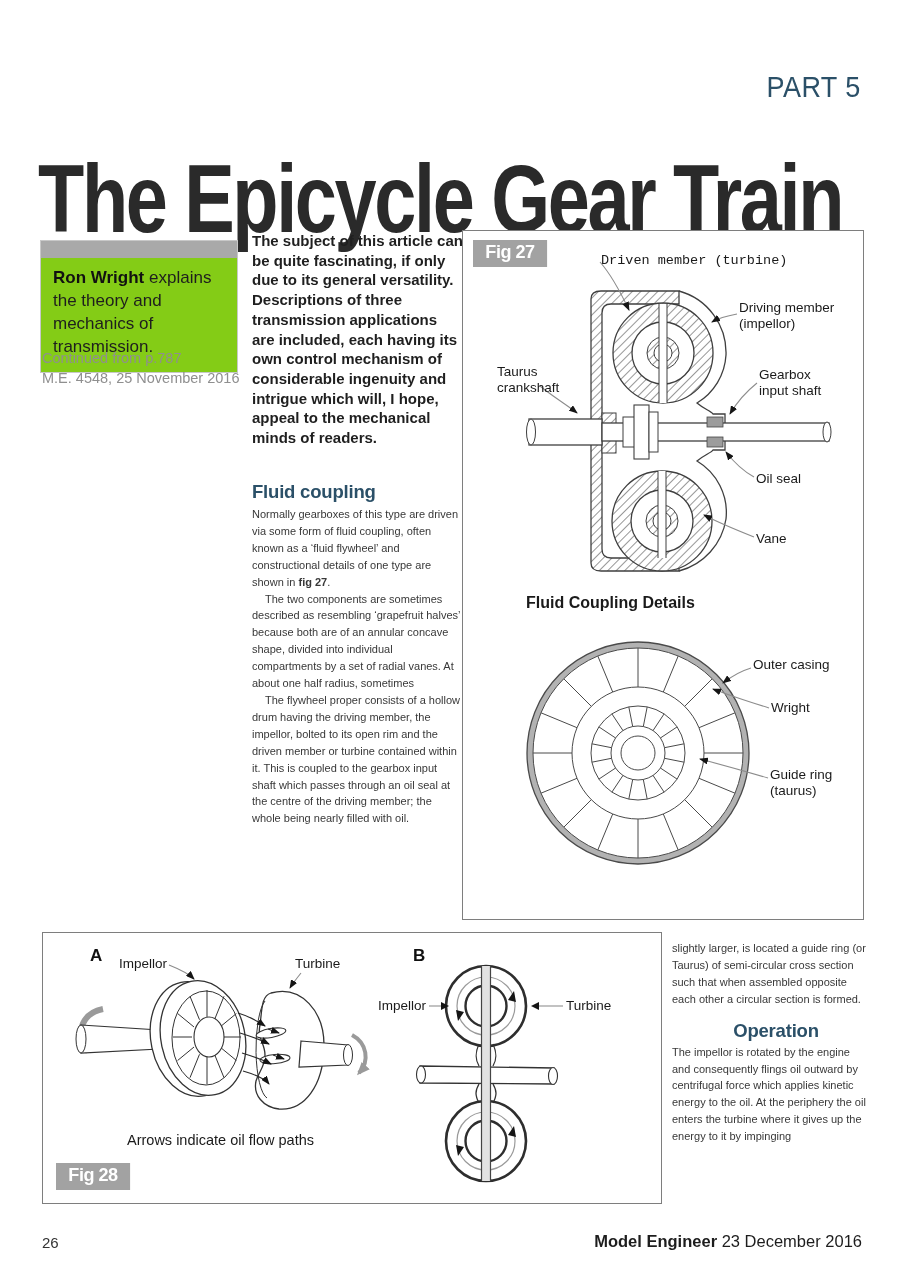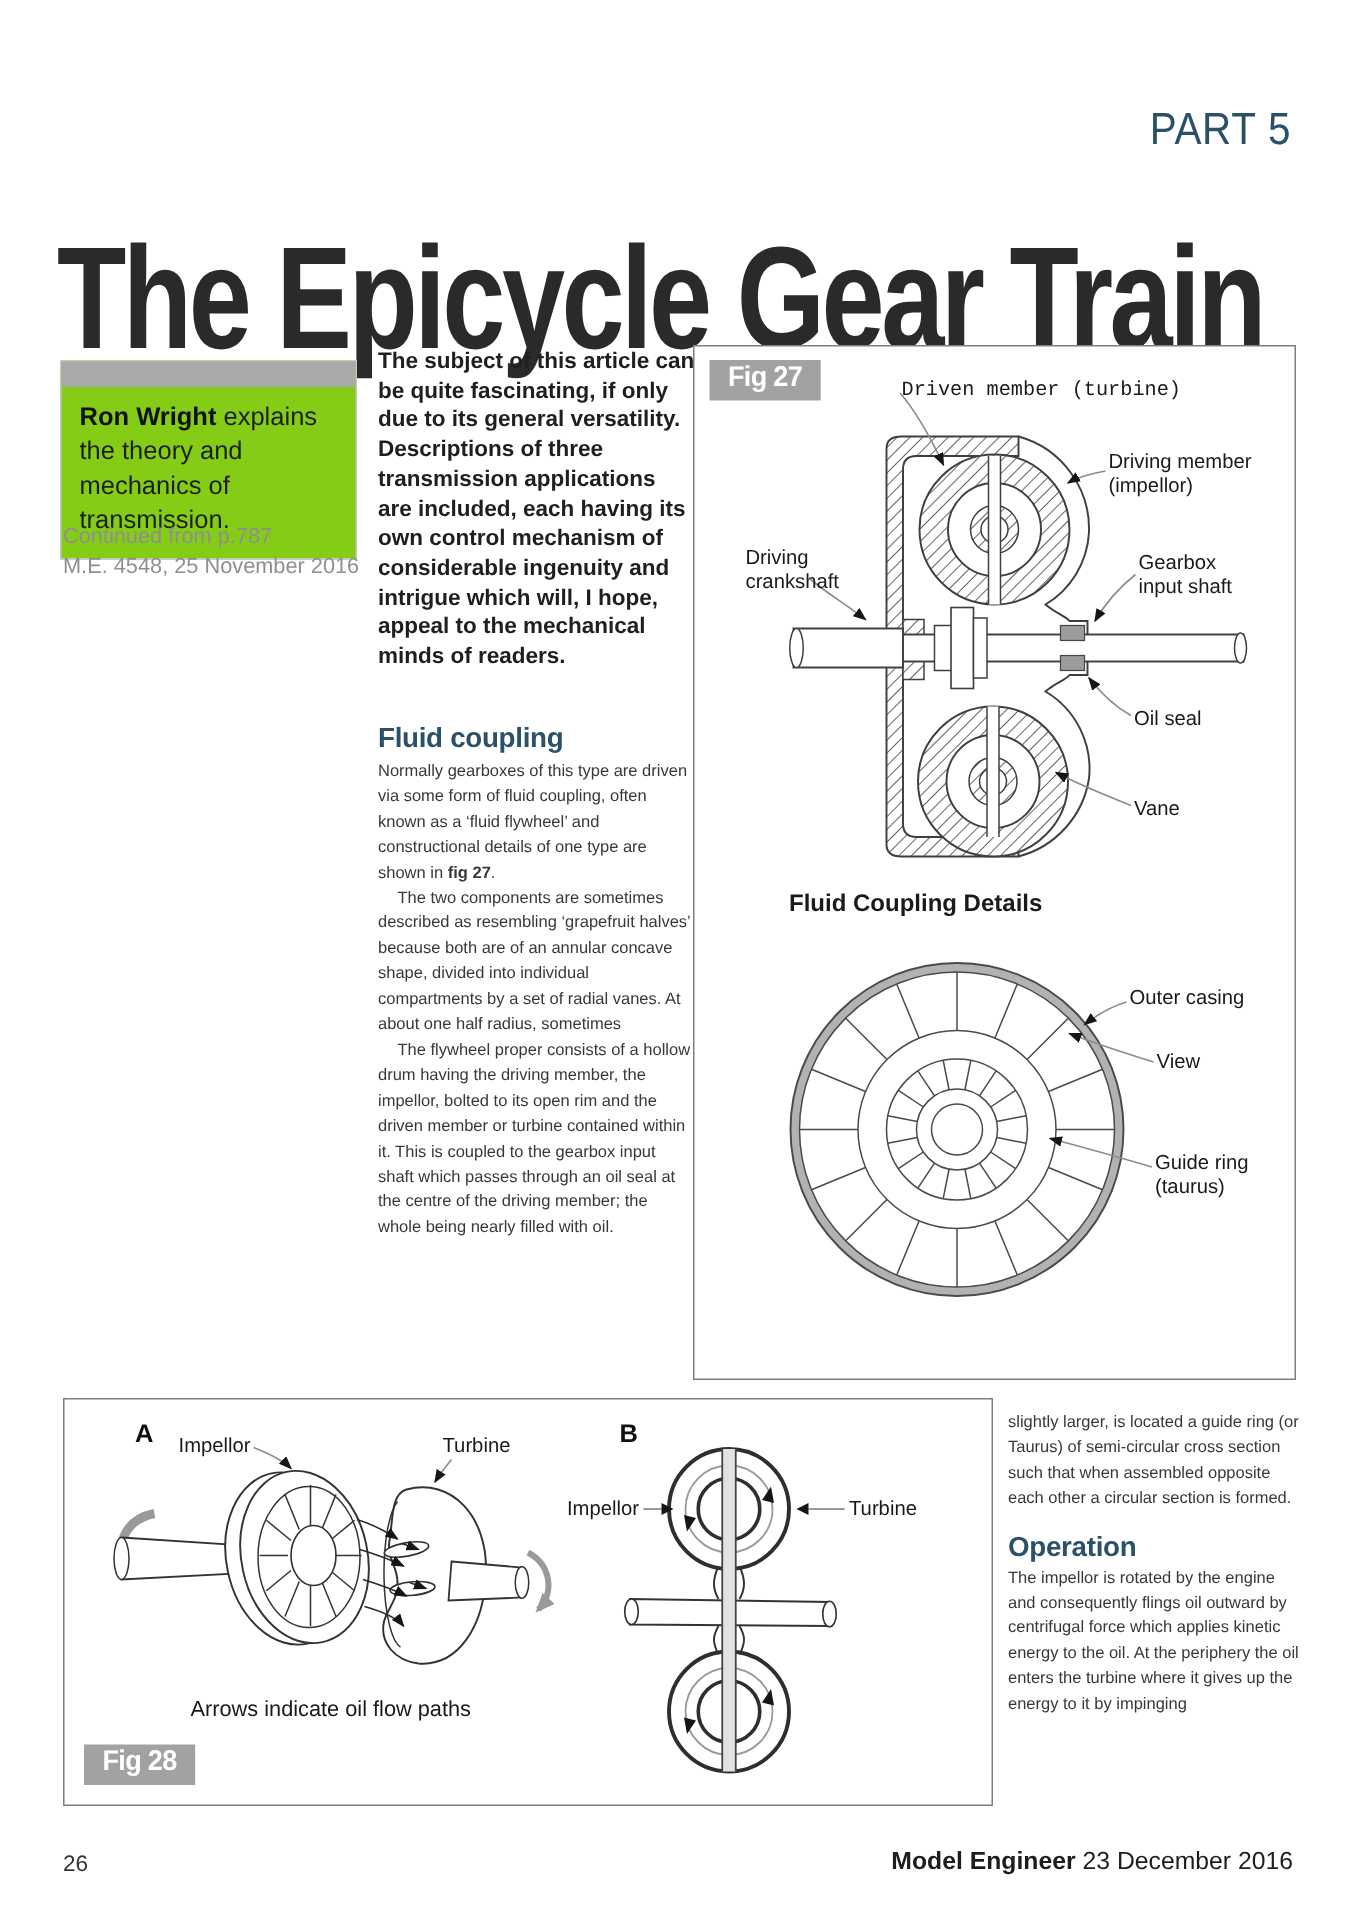--- a/index.html
+++ b/index.html
@@ -16,21 +16,21 @@
   .author-text{padding:8px 12px 14px 12px;font-size:17px;line-height:23px;color:#1e1e1e;}
   .author-text b{color:#111;}
   .continued{left:42px;top:349px;font-size:14.5px;line-height:19.5px;color:#8f8f8f;}
 
   .lede{left:252px;top:231px;width:211px;font-size:15px;line-height:19.7px;font-weight:700;color:#1f1f1f;}
 
   .col{width:211px;}
   .col p{margin:0;font-size:11px;line-height:16.9px;color:#383838;}
   .col p.ind{text-indent:13px;}
   h2.sec{margin:0 0 3px 0;font-size:18.5px;font-weight:700;color:#2b5068;letter-spacing:-.2px;}
-  .col h2.op{margin:12px 0 2px 0;}
+  .col h2.op{margin:12px 0 2px 12px;text-align:center;}
   .col-fluid{left:252px;top:481px;}
   .col-right{left:672px;top:940px;width:196px;}
 
   .figbox{border:1px solid #7e7e7e;background:#fff;}
   .fig27{left:462px;top:230px;width:400px;height:688px;}
   .fig28{left:42px;top:932px;width:618px;height:270px;}
   .figtag{background:#a2a2a2;color:#fff;font-weight:700;font-size:19px;padding:1px 13px 4px 13px;
     letter-spacing:-.5px;transform:scaleX(.95);transform-origin:left center;}
   .flab{font-size:13.5px;line-height:16px;color:#1a1a1a;white-space:pre-line;}
   .fcap{font-weight:700;font-size:16px;color:#1a1a1a;}
@@ -166,29 +166,29 @@
         <path d="M306,477 C290,472 268,465 250,458" marker-end="url(#ab27)"></path>
         <path d="M305,547 C288,542 256,533 237,528" marker-end="url(#ab27)"></path>
       </g>
     </g>
   </svg>
 
   <div class="abs figtag" style="left:10px;top:9px;">Fig 27</div>
   <div class="abs flab" style="left:138px;top:22px;font-family:Liberation Mono, monospace;">Driven member (turbine)</div>
   <div class="abs flab" style="left:276px;top:69px;">Driving member
 (impellor)</div>
-  <div class="abs flab" style="left:34px;top:133px;">Driving
+  <div class="abs flab" style="left:34px;top:133px;">Taurus
 crankshaft</div>
   <div class="abs flab" style="left:296px;top:136px;">Gearbox
 input shaft</div>
   <div class="abs flab" style="left:293px;top:240px;">Oil seal</div>
   <div class="abs flab" style="left:293px;top:300px;">Vane</div>
   <div class="abs fcap" style="left:63px;top:363px;">Fluid Coupling Details</div>
   <div class="abs flab" style="left:290px;top:426px;">Outer casing</div>
-  <div class="abs flab" style="left:308px;top:469px;">View</div>
+  <div class="abs flab" style="left:308px;top:469px;">Wright</div>
   <div class="abs flab" style="left:307px;top:536px;">Guide ring
 (taurus)</div>
 </div>
 
 <div class="abs figbox fig28">
   <svg class="abs figsvg" width="616" height="268" viewBox="0 0 616 268">
     <defs>
       <marker id="ab28" markerWidth="9" markerHeight="7" refX="8" refY="3.5" orient="auto" markerUnits="userSpaceOnUse">
         <path d="M0,0 L9,3.5 L0,7 Z" fill="#151515"></path>
       </marker>

